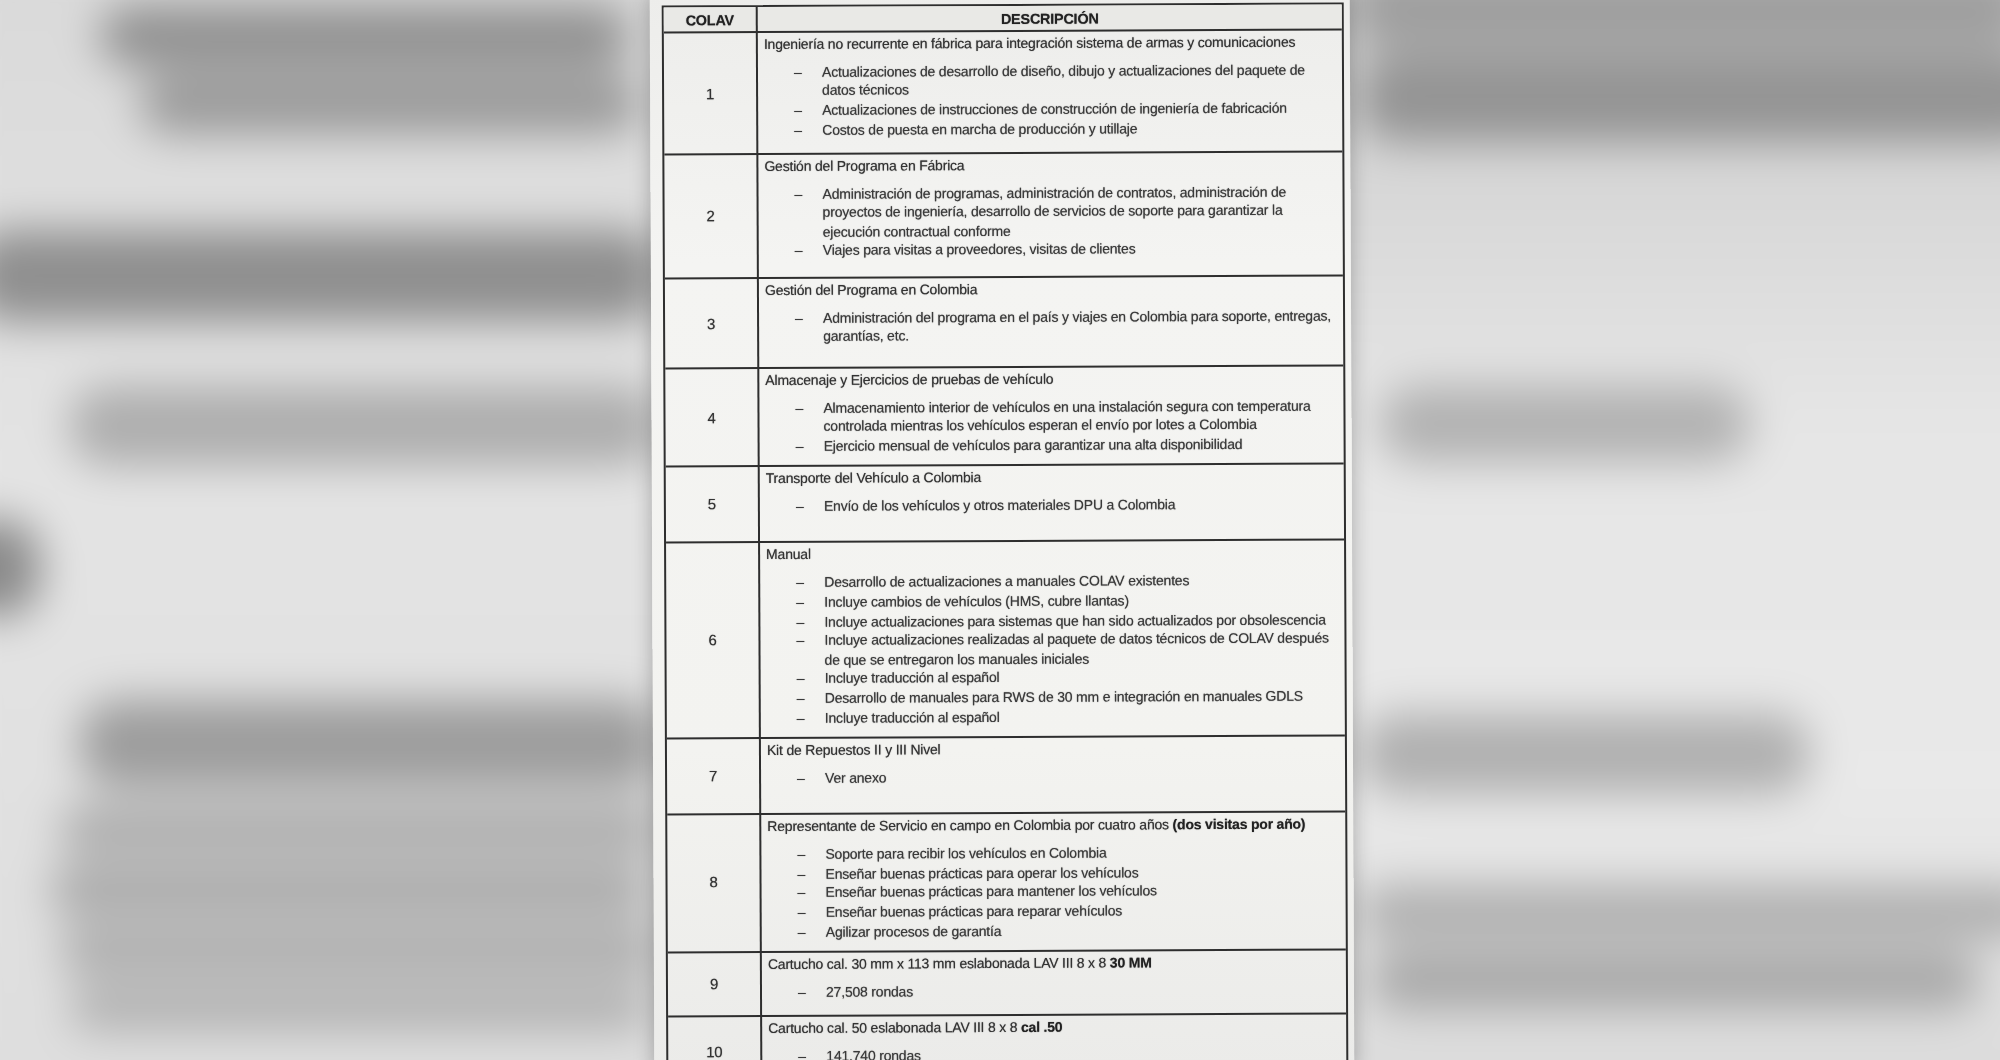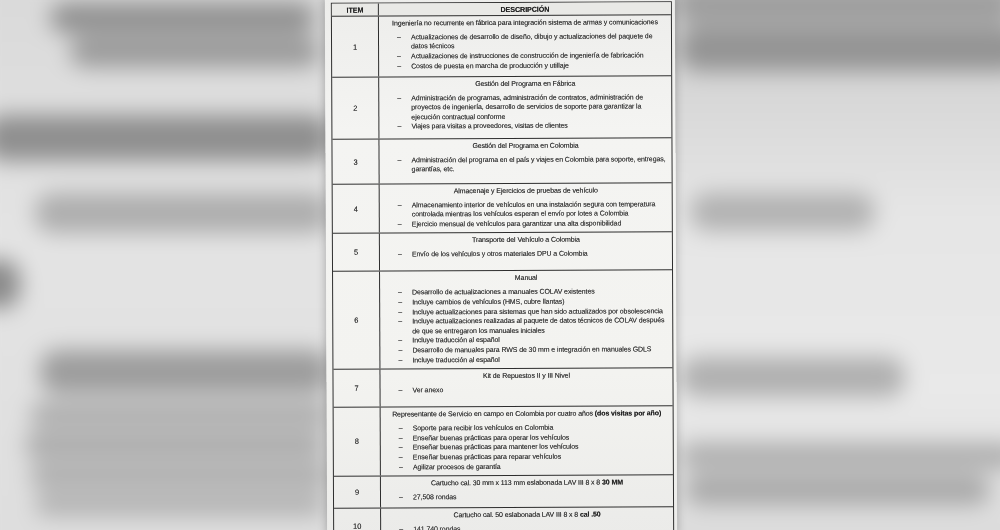--- a/index.html
+++ b/index.html
@@ -51,21 +51,21 @@
   .hc.item{width:47px;border-right:1px solid #2e2e2e;box-sizing:border-box;}
   .hc.desc{flex:1;}
   .row{display:flex;border-bottom:1px solid #2e2e2e;}
   .row:last-child{border-bottom:none;}
   .cell-item{
     width:47px;box-sizing:border-box;border-right:1px solid #2e2e2e;
     display:flex;align-items:center;justify-content:center;
     font-size:7.5px;color:#333;
   }
   .cell-desc{flex:1;padding:2px 3px 3px 3px;box-sizing:border-box;min-width:0;}
-  .title{line-height:9.5px;color:#333;text-align:center;}
+  .title{line-height:9.5px;color:#333;}
   .title b{font-weight:bold;color:#222;}
   .bullets{margin-top:4.5px;}
   .bullet{display:flex;margin-bottom:0.6px;}
   .dash{width:14px;margin-left:15px;flex:none;text-align:left;}
   .btext{flex:1;padding-right:2px;}
   
   .rows .row:nth-child(1){min-height:60px;}
   .rows .row:nth-child(2){min-height:61px;}
   .rows .row:nth-child(3){min-height:44px;}
   .rows .row:nth-child(4){min-height:47px;}
@@ -96,21 +96,21 @@
   <div class="s b2"></div>
   <div class="s b3"></div>
   <div class="s b4"></div>
   <div class="s b5"></div>
   <div class="s b6"></div>
 </div>
 
 <div class="sheet">
   <div class="tbl">
     <div class="hrow">
-      <div class="hc item">ITEM</div>
+      <div class="hc item">COLAV</div>
       <div class="hc desc">DESCRIPCIÓN</div>
     </div>
     <div class="rows">
         <div class="row">
           <div class="cell-item">1</div>
           <div class="cell-desc">
             <div class="title">Ingeniería no recurrente en fábrica para integración sistema de armas y comunicaciones</div>
             <div class="bullets">
               <div class="bullet">
                 <div class="dash">–</div>

